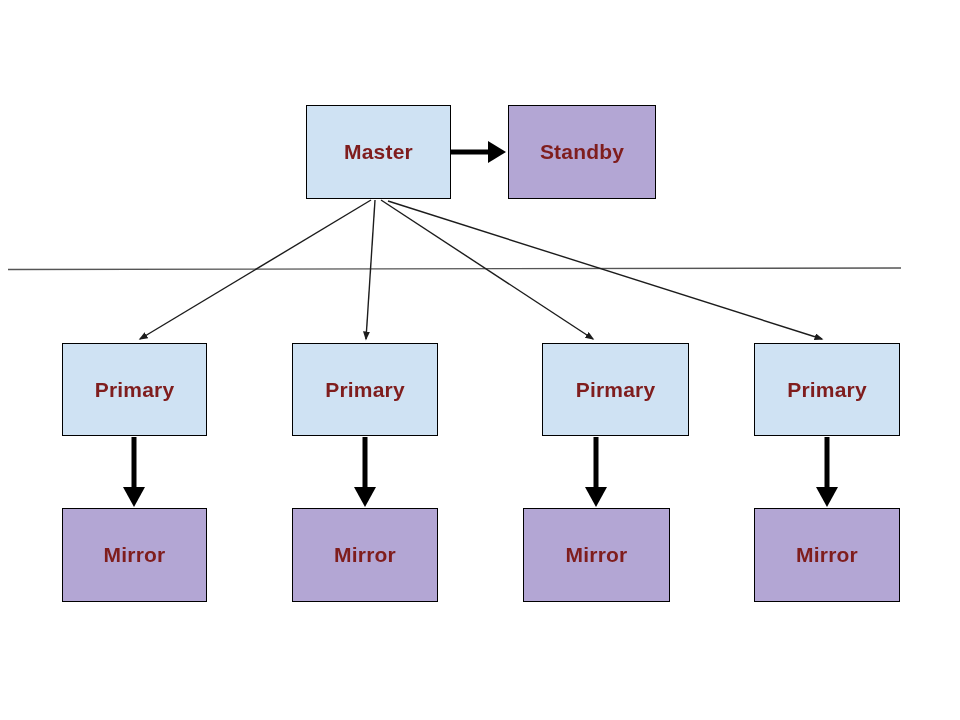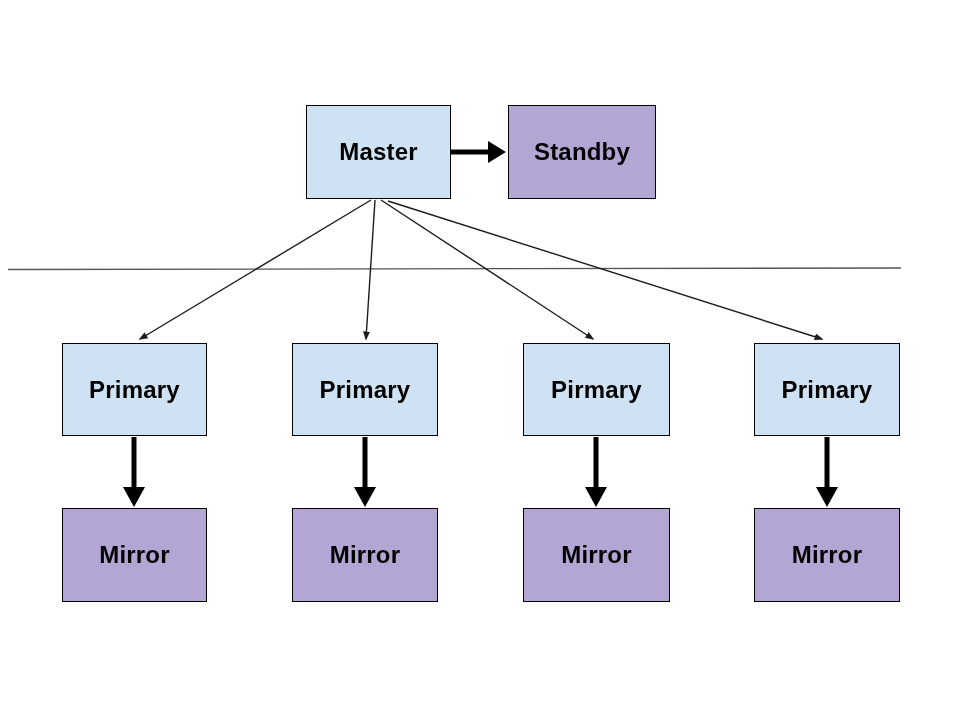--- a/index.html
+++ b/index.html
@@ -24,35 +24,35 @@
     pointer-events: none;
   }
   .node {
     position: absolute;
     box-sizing: border-box;
     border: 1px solid #000000;
     display: flex;
     align-items: center;
     justify-content: center;
     font-weight: bold;
-    font-size: 24px;
-    color: #000000;
+    font-size: 21px;
+    color: #7f1d1d;
     letter-spacing: 0.2px;
   }
   .node-blue   { background: #cfe2f3; }
   .node-purple { background: #b3a6d4; }
 
   
   #node-master  { left: 306px; top: 105px; width: 145px; height: 94px; }
   #node-standby { left: 508px; top: 105px; width: 148px; height: 94px; text-align: right; }
 
   
   #node-primary1 { left: 62px;  top: 343px; width: 145px; height: 93px; }
   #node-primary2 { left: 292px; top: 343px; width: 146px; height: 93px; }
-  #node-primary3 { left: 523px; top: 343px; width: 147px; height: 93px; }
+  #node-primary3 { left: 542px; top: 343px; width: 147px; height: 93px; }
   #node-primary4 { left: 754px; top: 343px; width: 146px; height: 93px; }
 
   
   #node-mirror1 { left: 62px;  top: 508px; width: 145px; height: 94px; }
   #node-mirror2 { left: 292px; top: 508px; width: 146px; height: 94px; }
   #node-mirror3 { left: 523px; top: 508px; width: 147px; height: 94px; }
   #node-mirror4 { left: 754px; top: 508px; width: 146px; height: 94px; }
 </style>
 </head>
 <body>

